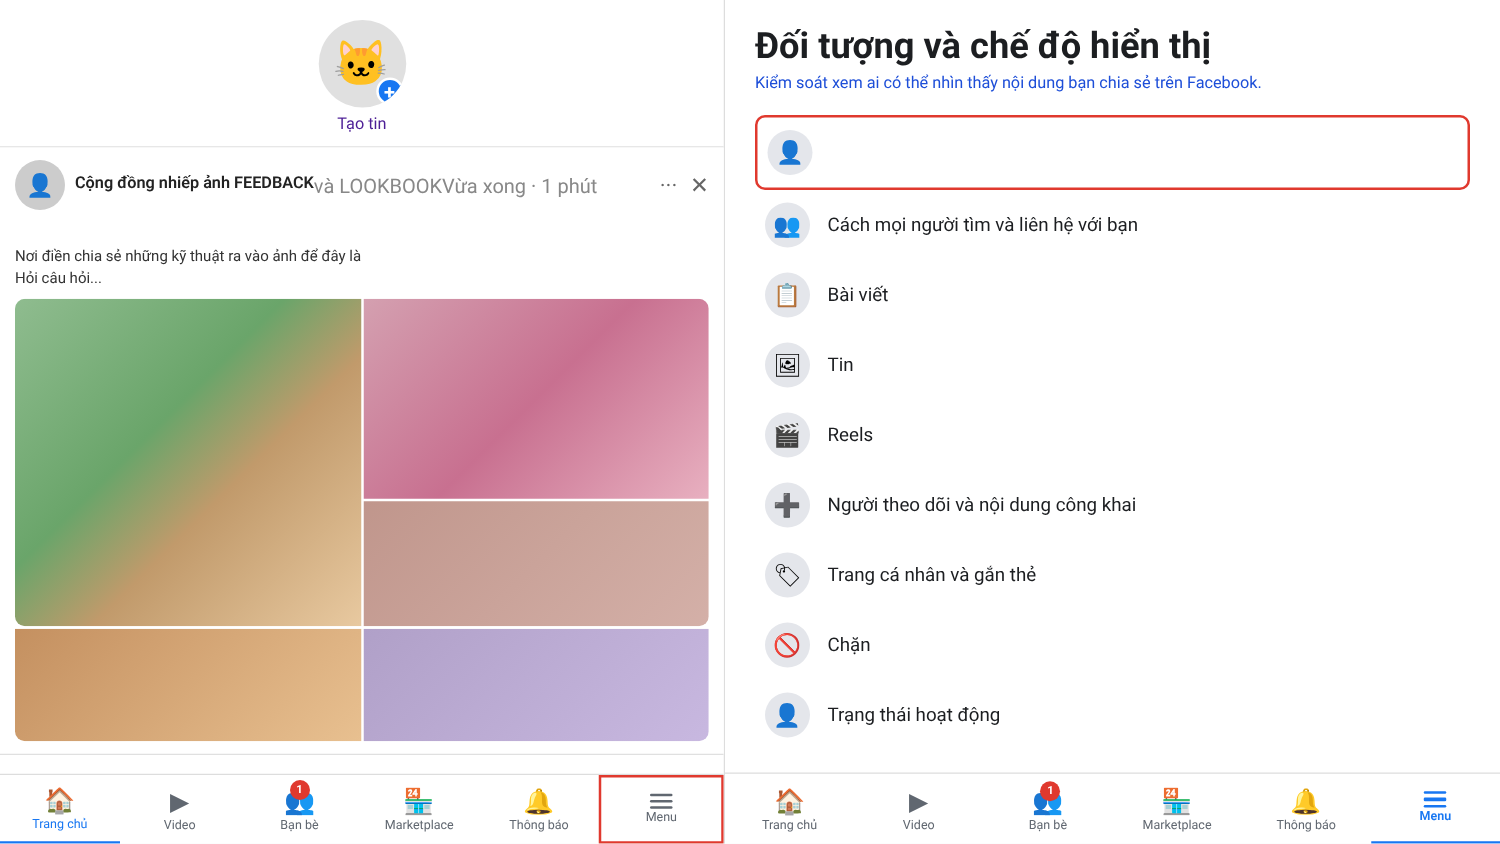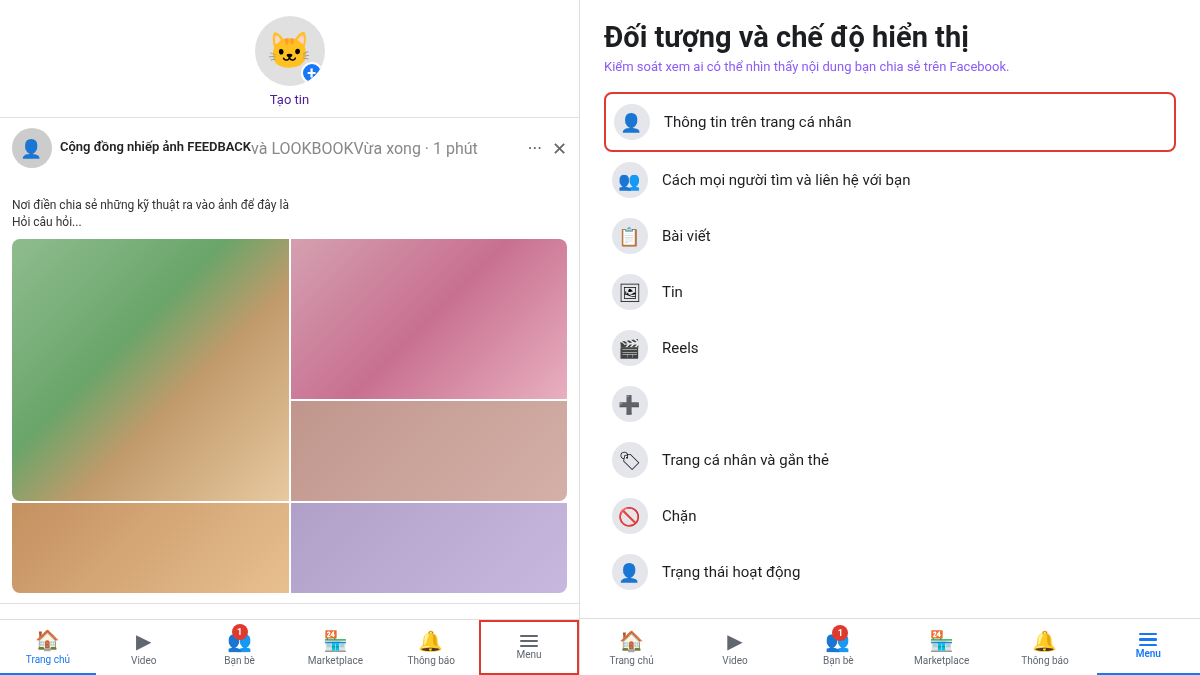--- a/index.html
+++ b/index.html
@@ -271,21 +271,21 @@
 
     .section-title {
       font-size: 29px;
       font-weight: 700;
       color: #1c1e21;
       margin-bottom: 4px;
     }
 
     .section-desc {
       font-size: 13px;
-      color: #8b5cf6;
+      color: #1d4ed8;
       margin-bottom: 16px;
       line-height: 1.4;
     }
 
     
     .menu-list {
       list-style: none;
       margin-bottom: 20px;
     }
 
@@ -493,40 +493,40 @@
   <div class="right-panel" style="display:flex;flex-direction:column;padding:0;">
     <div class="right-content" style="padding:20px 24px;flex:1;overflow-y:auto;">
 
       <h1 class="section-title">Đối tượng và chế độ hiển thị</h1>
       <p class="section-desc">Kiểm soát xem ai có thể nhìn thấy nội dung bạn chia sẻ trên Facebook.</p>
 
       <ul class="menu-list">
 
         <li class="menu-list-item highlighted" style="border:2px solid #e0392e;border-radius:8px;">
           <div class="menu-item-icon">👤</div>
-          <span class="menu-item-text">Thông tin trên trang cá nhân</span>
         </li>
         <li class="menu-list-item">
           <div class="menu-item-icon">👥</div>
           <span class="menu-item-text">Cách mọi người tìm và liên hệ với bạn</span>
         </li>
         <li class="menu-list-item">
           <div class="menu-item-icon">📋</div>
           <span class="menu-item-text">Bài viết</span>
         </li>
         <li class="menu-list-item">
           <div class="menu-item-icon">🖼</div>
           <span class="menu-item-text">Tin</span>
         </li>
         <li class="menu-list-item">
           <div class="menu-item-icon">🎬</div>
           <span class="menu-item-text">Reels</span>
         </li>
         <li class="menu-list-item">
           <div class="menu-item-icon">➕</div>
+          <span class="menu-item-text">Người theo dõi và nội dung công khai</span>
         </li>
         <li class="menu-list-item">
           <div class="menu-item-icon">🏷</div>
           <span class="menu-item-text">Trang cá nhân và gắn thẻ</span>
         </li>
         <li class="menu-list-item">
           <div class="menu-item-icon">🚫</div>
           <span class="menu-item-text">Chặn</span>
         </li>
         <li class="menu-list-item">

